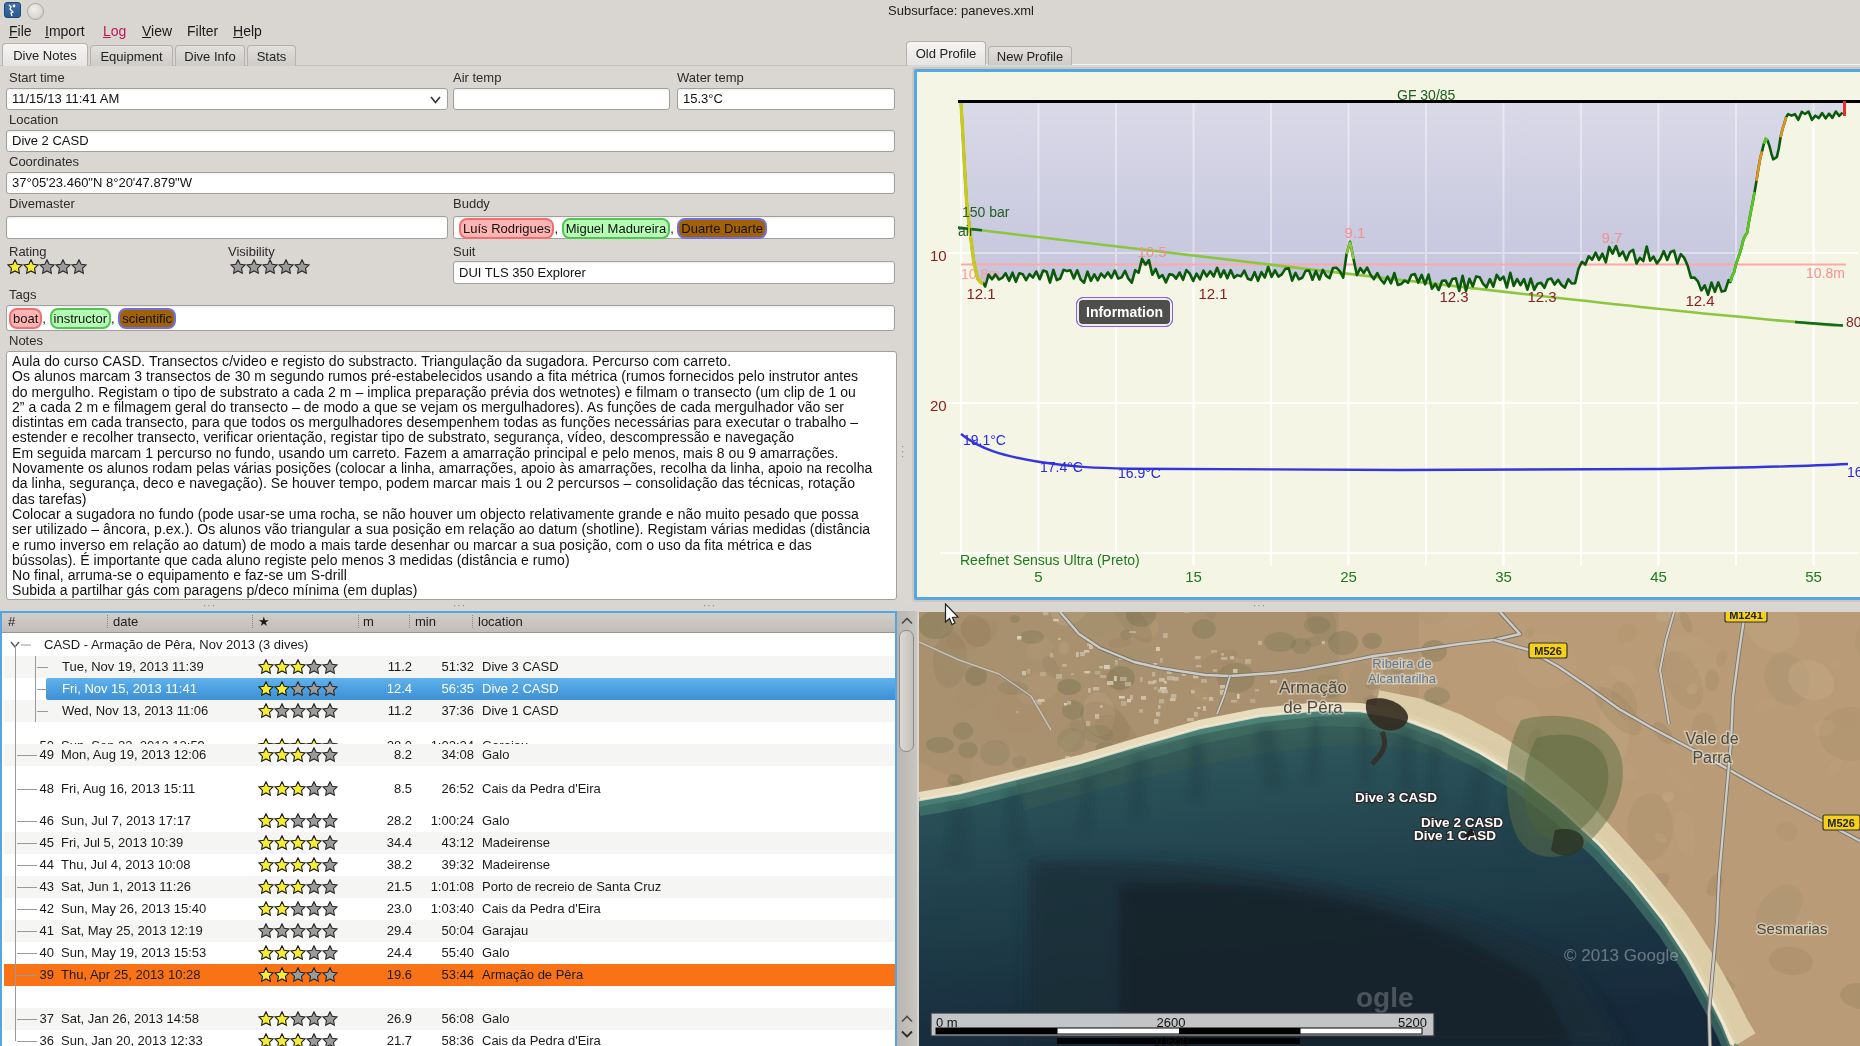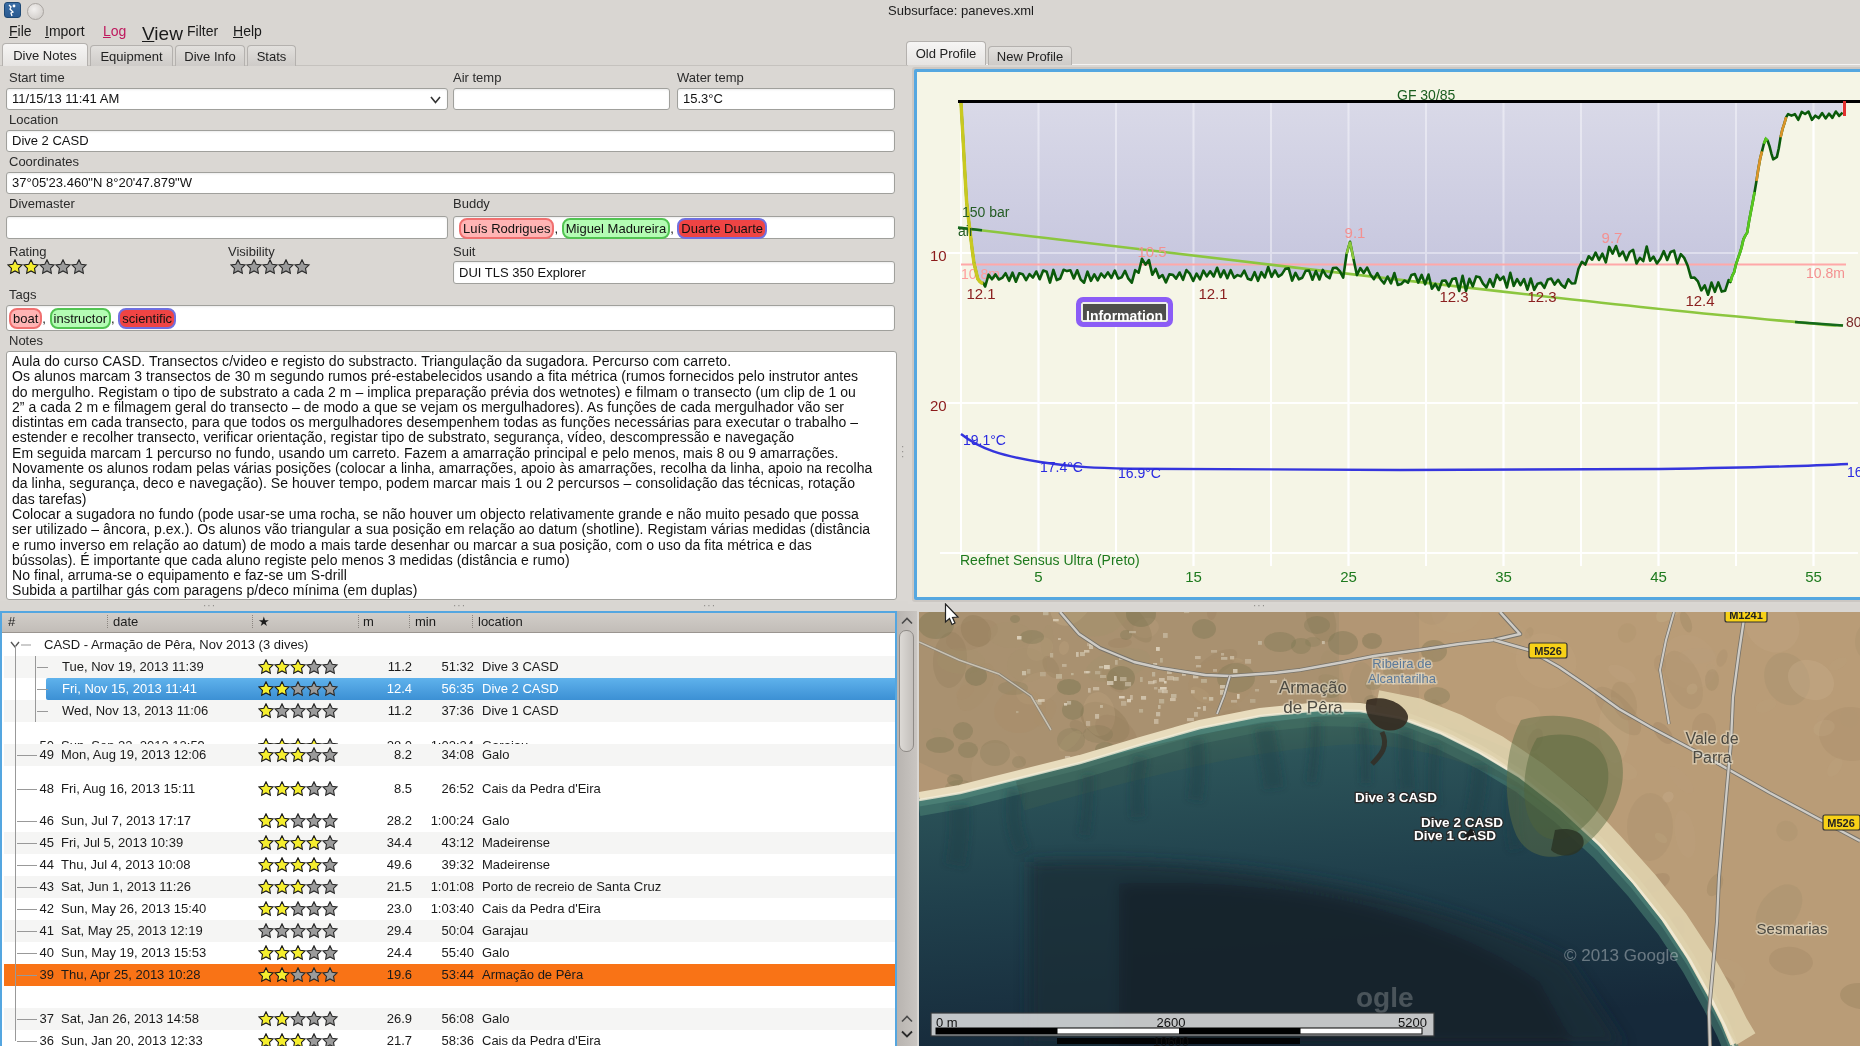--- a/index.html
+++ b/index.html
@@ -6,39 +6,39 @@
 body{font-family:"Liberation Sans",sans-serif;background:#d9d6d2;position:relative;font-size:13px;color:#1a1a1a}
 .abs{position:absolute}
 .lbl{position:absolute;font-size:13px;color:#2b2b2b}
 .inp{position:absolute;background:#fff;border:1px solid #a0a09c;border-radius:3px;font-size:13px;color:#111;line-height:20px;padding-left:5px;box-shadow:inset 0 1px 2px rgba(0,0,0,.08)}
 .tab{position:absolute;border:1px solid #b4b1ae;border-bottom:none;border-radius:4px 4px 0 0;font-size:13px;text-align:center;color:#222}
 .tabon{background:linear-gradient(#f6f5f4,#e6e4e2);z-index:3}
 .taboff{background:linear-gradient(#e2e0dd,#cecbc8);z-index:1}
 .pill{display:inline-block;border-radius:8px;font-size:13px;line-height:17px;padding:0 2px;color:#111}
 .pr{background:#ffb4b4;border:2px solid #f07070}
 .pg{background:#b4fcb4;border:2px solid #52c452}
-.pb{background:#ef4444;border:2px solid #7070e0}
+.pb{background:#a16207;border:2px solid #7070e0}
 .row{position:absolute;left:2px;width:894px;height:22px;font-size:13px;white-space:nowrap}
 .cell{position:absolute;top:0;line-height:22px}
 .rnum{text-align:right}
 svg{display:block}
 </style></head><body>
 
 <div class="abs" style="left:4px;top:2px;width:17px;height:16px;background:linear-gradient(#3b6ea5,#2a5a91);border-radius:3px;border:1px solid #1d4874">
  <svg width="15" height="14" viewBox="0 0 15 14">
       <path d="M4 2 l2 2 -1 2 3 3 -2 1 1 3" stroke="#fff" stroke-width="1.3" fill="none"></path>
       <circle cx="9" cy="3" r="1.4" fill="#fff"></circle>
     </svg>
 </div>
 <div class="abs" style="left:27px;top:3px;width:17px;height:17px;border-radius:50%;background:radial-gradient(circle at 40% 35%,#f2f0ee,#c9c5c1);border:1px solid #a9a5a1"></div>
 <div class="abs" style="left:888px;top:3px;font-size:13px;color:#1c1c1c">Subsurface: paneves.xml</div>
 <div class="abs" style="left:9px;top:23px;font-size:14px;color:#1a1a1a"><span style="text-decoration:underline">F</span>ile</div>
 <div class="abs" style="left:45px;top:23px;font-size:14px;color:#1a1a1a"><span style="text-decoration:underline">I</span>mport</div>
 <div class="abs" style="left:103px;top:23px;font-size:14px;color:#be185d"><span style="text-decoration:underline">L</span>og</div>
-<div class="abs" style="left:142px;top:23px;font-size:19px;color:#1a1a1a"><span style="text-decoration:underline">V</span>iew</div>
+<div class="abs" style="left:142px;top:23px;font-size:14px;color:#1a1a1a"><span style="text-decoration:underline">V</span>iew</div>
 <div class="abs" style="left:187px;top:23px;font-size:14px;color:#1a1a1a">Filter</div>
 <div class="abs" style="left:233px;top:23px;font-size:14px;color:#1a1a1a"><span style="text-decoration:underline">H</span>elp</div>
 
 <div class="tab tabon" style="left:2px;top:43px;width:86px;height:23px;line-height:23px">Dive Notes</div>
 <div class="tab taboff" style="left:90px;top:45px;width:83px;height:21px;line-height:21px">Equipment</div>
 <div class="tab taboff" style="left:175px;top:45px;width:70px;height:21px;line-height:21px">Dive Info</div>
 <div class="tab taboff" style="left:247px;top:45px;width:49px;height:21px;line-height:21px">Stats</div>
 <div class="abs" style="left:0;top:65px;width:908px;height:536px;background:#dad7d3;border-top:1px solid #c5c2be"></div>
 
 <div class="lbl" style="left:9px;top:70px">Start time</div>
@@ -235,21 +235,21 @@
       <span class="abs" style="left:13px;top:11px;width:20px;border-top:1px solid #999"></span>
       <span class="cell rnum" style="left:20px;width:30px">44</span>
       <span class="cell" style="left:57px">Thu, Jul 4, 2013 10:08</span>
       <svg class="abs" style="left:254px;top:3px" width="82" height="17" viewBox="0 0 82 17">
         <use href="#st" x="0" fill="#f5ee2e" stroke="#1a1a1a" stroke-width="1.1"></use>
         <use href="#st" x="16" fill="#f5ee2e" stroke="#1a1a1a" stroke-width="1.1"></use>
         <use href="#st" x="32" fill="#f5ee2e" stroke="#1a1a1a" stroke-width="1.1"></use>
         <use href="#st" x="48" fill="#f5ee2e" stroke="#1a1a1a" stroke-width="1.1"></use>
         <use href="#st" x="64" fill="#9b9b9b" stroke="#2a2a2a" stroke-width="1.1"></use>
       </svg>
-      <span class="cell rnum" style="left:338px;width:70px">49.6</span>
+      <span class="cell rnum" style="left:338px;width:70px">38.2</span>
       <span class="cell rnum" style="left:390px;width:80px">39:32</span>
       <span class="cell" style="left:478px">Madeirense</span>
     </div>
 <div class="row" style="top:263px;background:#f5f5f4;">
       <span class="abs" style="left:13px;top:11px;width:20px;border-top:1px solid #999"></span>
       <span class="cell rnum" style="left:20px;width:30px">43</span>
       <span class="cell" style="left:57px">Sat, Jun 1, 2013 11:26</span>
       <svg class="abs" style="left:254px;top:3px" width="82" height="17" viewBox="0 0 82 17">
         <use href="#st" x="0" fill="#f5ee2e" stroke="#1a1a1a" stroke-width="1.1"></use>
         <use href="#st" x="16" fill="#f5ee2e" stroke="#1a1a1a" stroke-width="1.1"></use>
@@ -447,21 +447,21 @@
 <text x="1118" y="478" font-size="14" fill="#2a2ae0">16.9°C</text>
 <text x="1847" y="477" font-size="14" fill="#2a2ae0">16.</text>
 <text x="960" y="565" font-size="14" fill="#1e7a1e">Reefnet Sensus Ultra (Preto)</text>
 <text x="1038.5" y="582" font-size="15" fill="#1e7a1e" text-anchor="middle">5</text>
 <text x="1193.5" y="582" font-size="15" fill="#1e7a1e" text-anchor="middle">15</text>
 <text x="1348.5" y="582" font-size="15" fill="#1e7a1e" text-anchor="middle">25</text>
 <text x="1503.5" y="582" font-size="15" fill="#1e7a1e" text-anchor="middle">35</text>
 <text x="1658.5" y="582" font-size="15" fill="#1e7a1e" text-anchor="middle">45</text>
 <text x="1813.5" y="582" font-size="15" fill="#1e7a1e" text-anchor="middle">55</text>
 </svg>
-<div class="abs" style="left:1076px;top:297px;width:97px;height:30px;background:#4e4e4c;border:5px solid #8b5cf6;border-radius:7px;box-shadow:inset 0 0 0 2px #ededeb;color:#fff;font-weight:bold;font-size:14px;text-align:center;line-height:28px">Information</div>
+<div class="abs" style="left:1076px;top:297px;width:97px;height:30px;background:#4e4e4c;border:1px solid #8b5cf6;border-radius:7px;box-shadow:inset 0 0 0 2px #ededeb;color:#fff;font-weight:bold;font-size:14px;text-align:center;line-height:28px">Information</div>
 <div class="abs" style="left:1253px;top:604px;width:14px;height:4px;color:#8a8784;font-size:10px;letter-spacing:1px;line-height:4px">···</div>
 <svg class="abs" style="left:919px;top:612px" width="941" height="434" viewBox="0 0 941 434">
 <defs>
 <linearGradient id="seag" x1="0.1" y1="0" x2="0.3" y2="1">
  <stop offset="0" stop-color="#43766b"></stop>
         <stop offset="0.2" stop-color="#2c5459"></stop>
         <stop offset="0.55" stop-color="#20404c"></stop>
         <stop offset="1" stop-color="#16293a"></stop>
 </linearGradient>
 <filter id="soft" x="-20%" y="-20%" width="140%" height="140%">

